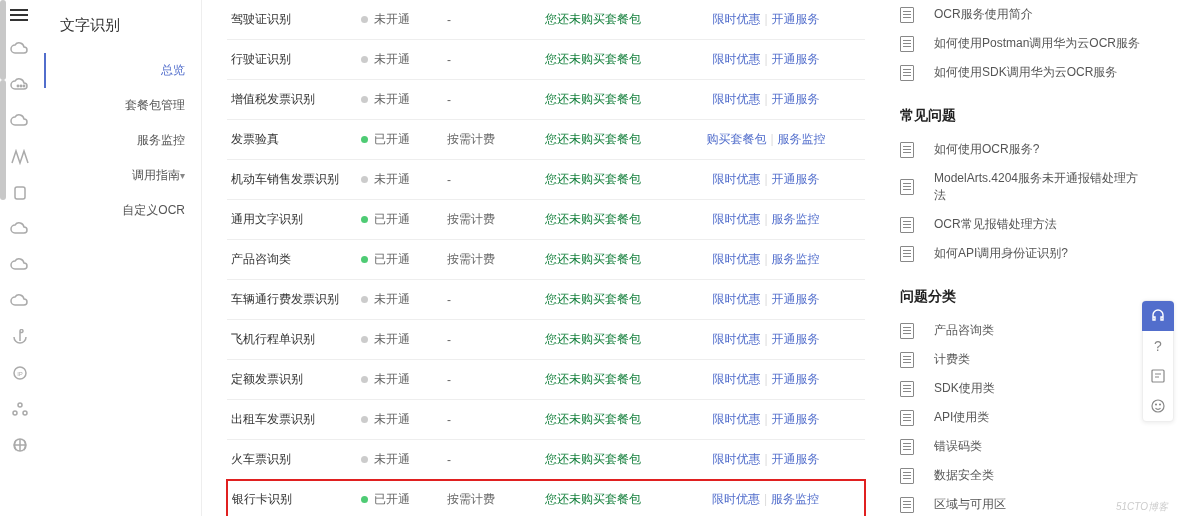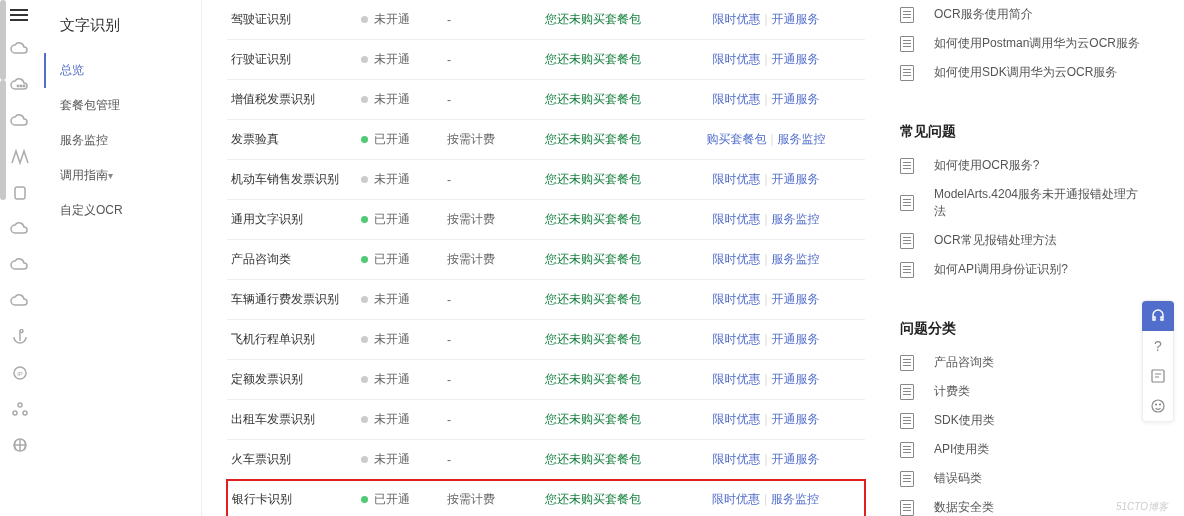--- a/index.html
+++ b/index.html
@@ -7,21 +7,21 @@
     
     .hamburger { position: absolute; top: 6px; left: 10px; cursor: pointer; }
     .hamburger div { width: 18px; height: 2px; background: #333; margin: 3px 0; }
     
     .icon-rail { position: absolute; left: 0; top: 30px; width: 40px; height: 480px; display: flex; flex-direction: column; align-items: center; gap: 18px; padding-top: 10px; }
     .icon-rail .ico { width: 20px; height: 18px; display: flex; align-items: center; justify-content: center; cursor: pointer; }
     .icon-rail svg { stroke: #aaa; fill: none; stroke-width: 1.5; }
     
     .sidebar { position: absolute; left: 44px; top: 0; width: 158px; height: 516px; padding: 12px 0; border-right: 1px solid #eee; }
     .sidebar-title { font-size: 15px; color: #333; padding: 4px 16px 18px; font-weight: 500; }
-    .sidebar-item { padding: 9px 16px; font-size: 12px; color: #555; cursor: pointer; display: flex; justify-content: flex-start; align-items: center; }
+    .sidebar-item { padding: 9px 16px; font-size: 12px; color: #555; cursor: pointer; display: flex; justify-content: flex-end; align-items: center; }
     .sidebar-item.active { color: #526ecc; border-left: 2px solid #526ecc; padding-left: 14px; }
     .chev { font-size: 10px; color: #888; }
     
     .main { position: absolute; left: 210px; top: 0; width: 672px; height: 388px; padding: 0 16px; }
     .main table { width: 100%; border-collapse: collapse; }
     .main tr { border-bottom: 1px solid #eee; }
     .main td { padding: 11px 4px; font-size: 12px; vertical-align: middle; }
     .main td.name { width: 130px; color: #333; }
     .main td.status { width: 86px; color: #666; }
     .main td.billing { width: 98px; color: #666; }
@@ -32,21 +32,21 @@
     .dot.green { background: #4ecb74; }
     .link { color: #526ecc; cursor: pointer; }
     .sep { color: #ddd; margin: 0 4px; }
     .hl { border: 2px solid #e02020; border-radius: 8px; }
     .hl td { padding-top: 10px; padding-bottom: 10px; }
     
     .rightcol { position: absolute; left: 892px; top: 0; width: 260px; height: 516px; padding: 0 8px; }
     .doc-item { display: flex; align-items: center; gap: 20px; padding: 6px 0; font-size: 12px; color: #555; cursor: pointer; }
     .doc-ico { width: 14px; height: 16px; border: 1px solid #888; border-radius: 1px; position: relative; flex-shrink: 0; }
     .doc-ico::before { content: ""; position: absolute; left: 2px; right: 2px; top: 3px; height: 1px; background: #888; box-shadow: 0 3px 0 #888, 0 6px 0 #888; }
-    .section-title { font-size: 14px; font-weight: 600; color: #222; margin: 36px 0 10px; }
+    .section-title { font-size: 14px; font-weight: 600; color: #222; margin: 20px 0 10px; }
     
     .float-rail { position: absolute; right: 10px; top: 300px; width: 32px; background: #fff; border: 1px solid #eee; border-radius: 4px; box-shadow: 0 1px 4px rgba(0,0,0,0.08); display: flex; flex-direction: column; align-items: center; }
     .float-rail .fico { width: 32px; height: 30px; display: flex; align-items: center; justify-content: center; cursor: pointer; color: #888; font-size: 14px; }
     .float-rail .fico.blue { background: #526ecc; color: #fff; border-radius: 4px 4px 0 0; }
     .scroll-left { left: 202px; top: 250px; width: 6px; height: 80px; border-radius: 3px; background: #c8c8c8; }
     .scroll-main { right: 0; top: 30px; width: 6px; height: 120px; border-radius: 3px; background: #c8c8c8; }
     .watermark { position: absolute; right: 16px; bottom: 2px; font-size: 10px; color: #ccc; font-style: italic; }
   </style>
 </head>
 <body>

